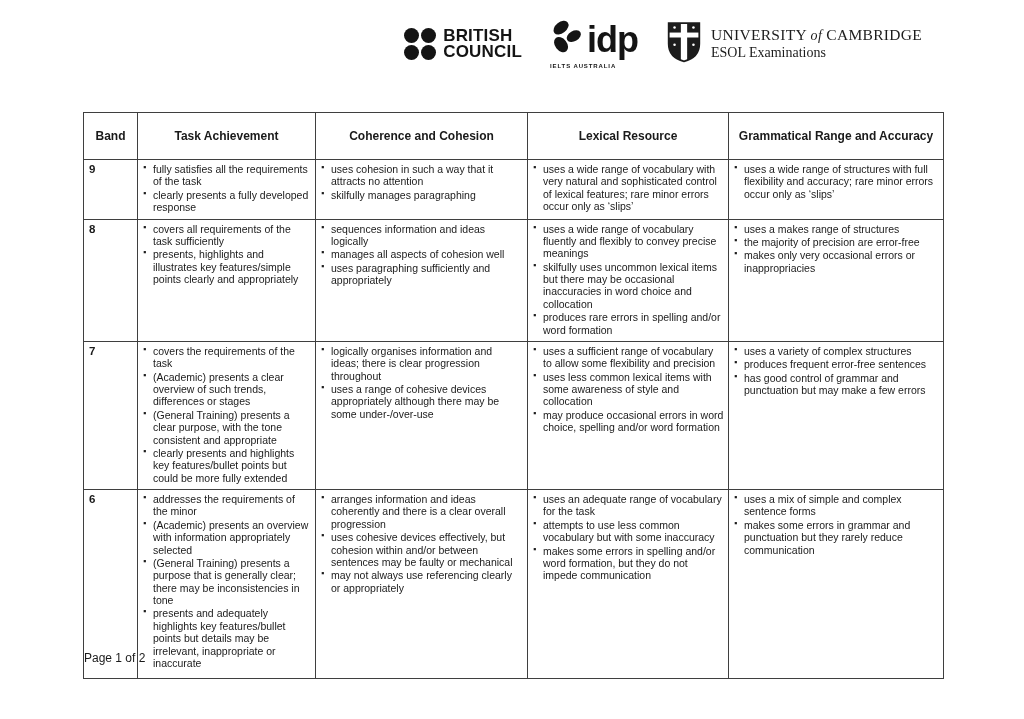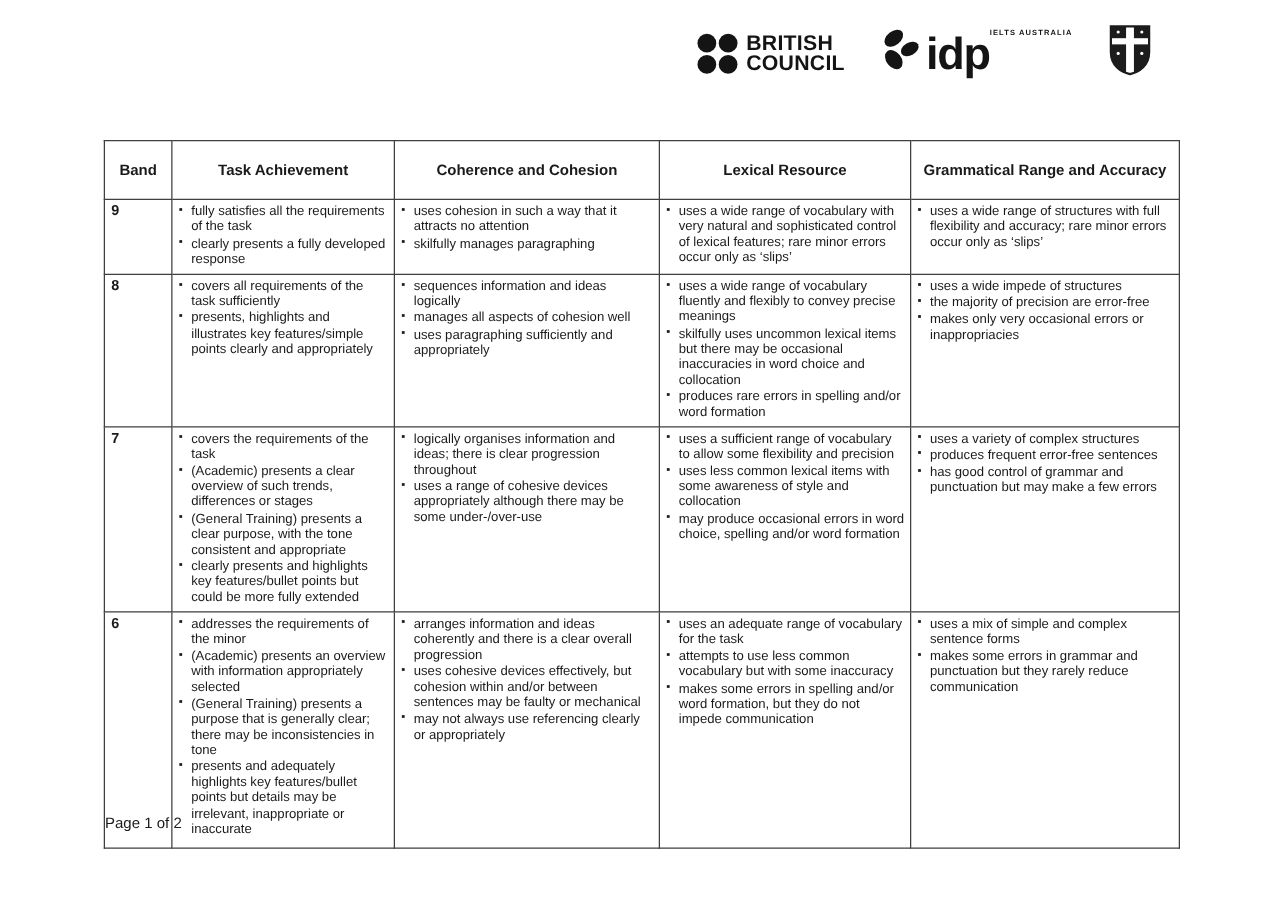--- a/index.html
+++ b/index.html
@@ -21,21 +21,21 @@
     right: 82px;
     display: flex;
     align-items: center;
     gap: 28px;
   }
   .bc-logo { display: flex; align-items: center; gap: 7px; }
   .bc-dots { display: grid; grid-template-columns: 15px 15px; grid-gap: 2px; }
   .bc-dot { width: 15px; height: 15px; border-radius: 50%; background: #141414; }
   .bc-text { font-weight: bold; font-size: 17px; line-height: 0.92; letter-spacing: 0.2px; color: #141414; }
 
-  .idp-logo { display: flex; align-items: flex-start; }
+  .idp-logo { display: flex; flex-direction: column; align-items: flex-start; }
   .idp-row { display: flex; align-items: center; gap: 3px; }
   .idp-name { font-weight: bold; font-size: 36px; line-height: 0.75; letter-spacing: -1px; color: #141414; }
   .idp-sub { font-size: 6px; font-weight: bold; letter-spacing: 0.9px; margin-top: 3px; color: #141414; }
 
   .cam-logo { display: flex; align-items: center; gap: 9px; font-family: "Liberation Serif", serif; color: #1c1c1c; }
   .cam-text { display: flex; flex-direction: column; }
   .cam-line1 { font-size: 15.5px; letter-spacing: 0.3px; }
   .cam-line1 .of { font-style: italic; text-transform: none; font-size: 14px; }
   .cam-line2 { font-size: 14px; margin-top: 1px; }
 
@@ -160,20 +160,24 @@
             <rect x="23.5" y="19" width="13.5" height="27"></rect>
           </g>
           <g clip-path="url(#shieldClip)" fill="#ffffff">
             <circle cx="9.5" cy="8" r="1.4"></circle>
             <circle cx="30.5" cy="8" r="1.4"></circle>
             <circle cx="9.5" cy="27" r="1.4"></circle>
             <circle cx="30.5" cy="27" r="1.4"></circle>
           </g>
         </svg>
       </span>
+      <span class="cam-text">
+        <span class="cam-line1"><span>UNIVERSITY</span> <span class="of">of</span> <span>CAMBRIDGE</span></span>
+        <span class="cam-line2">ESOL Examinations</span>
+      </span>
     </div>
   </div>
 
 
   <table class="band-table">
     <colgroup>
       <col style="width:54px">
       <col style="width:178px">
       <col style="width:212px">
       <col style="width:201px">
@@ -231,21 +235,21 @@
           </td>
           <td>
             <ul class="bullets">
               <li>uses a wide range of vocabulary fluently and flexibly to convey precise meanings</li>
               <li>skilfully uses uncommon lexical items but there may be occasional inaccuracies in word choice and collocation</li>
               <li>produces rare errors in spelling and/or word formation</li>
             </ul>
           </td>
           <td>
             <ul class="bullets">
-              <li>uses a wide impede of structures</li>
+              <li>uses a makes range of structures</li>
               <li>the majority of precision are error-free</li>
               <li>makes only very occasional errors or inappropriacies</li>
             </ul>
           </td>
         </tr>
         <tr>
           <td class="band-cell">7</td>
           <td>
             <ul class="bullets">
               <li>covers the requirements of the task</li>

